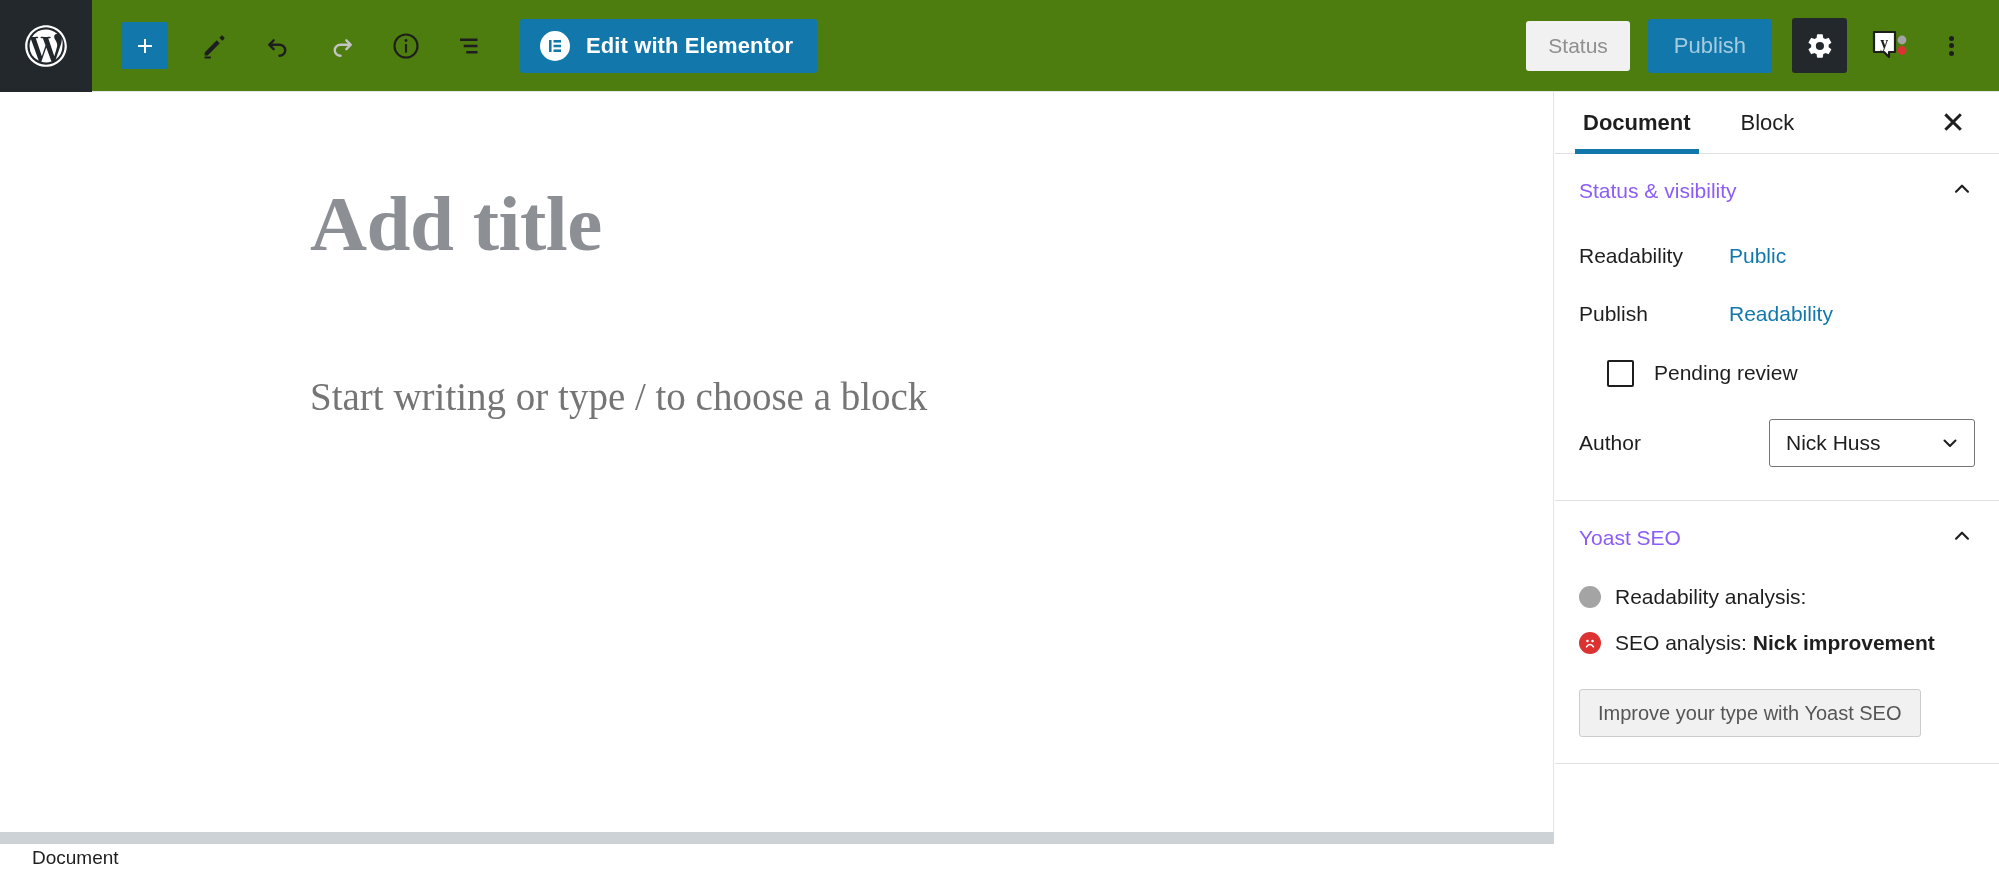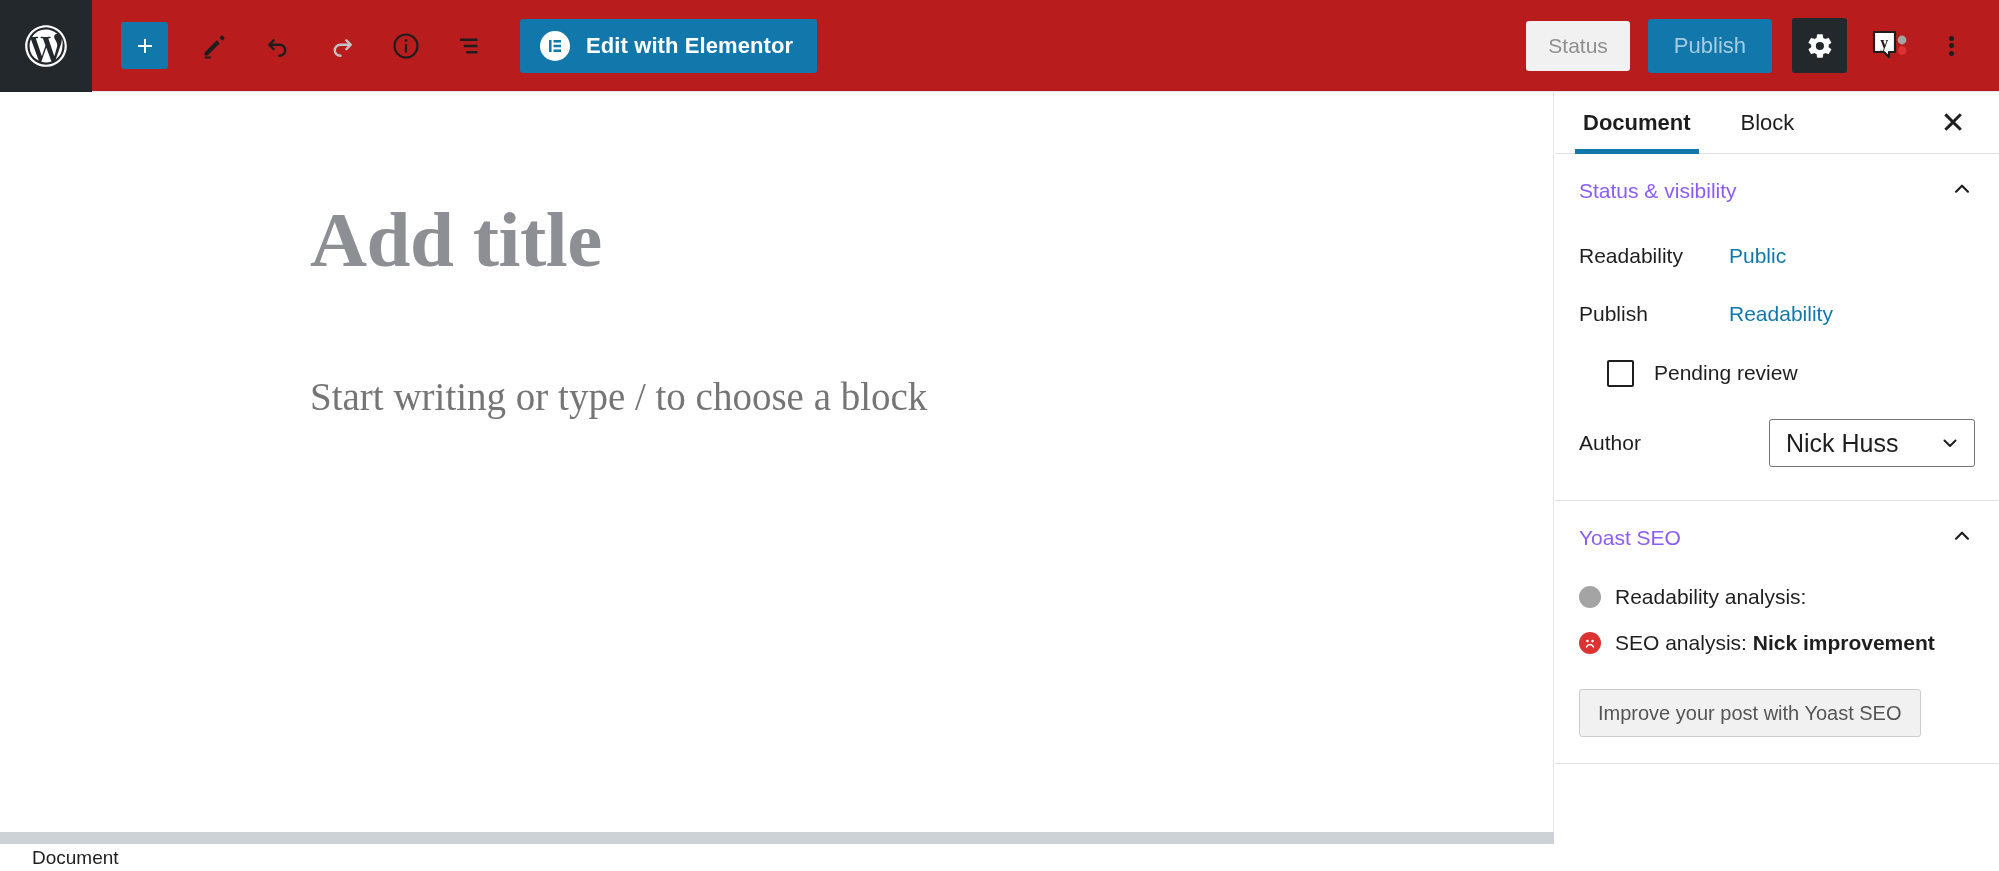--- a/index.html
+++ b/index.html
@@ -18,21 +18,21 @@
     height: 871px;
     background: #ffffff;
   }
 
   
   .toolbar {
     position: absolute;
     top: 0; left: 0;
     width: 1999px;
     height: 92px;
-    background: #b91c1c;
+    background: #4d7c0f;
     border-bottom: 1px solid #e2e4e7;
     display: flex;
     align-items: center;
   }
 
   .wp-logo-block {
     width: 92px;
     height: 92px;
     background: #23282d;
     display: flex;
@@ -188,21 +188,21 @@
     left: 0;
     width: 1554px;
     height: 740px;
     background: #ffffff;
     border-right: 1px solid #e2e4e7;
     overflow: hidden;
   }
 
   .post-title {
     position: absolute;
-    top: 108px;
+    top: 92px;
     left: 310px;
     font-family: "Liberation Serif", serif;
     font-size: 79px;
     font-weight: bold;
     color: #8c8f94;
     line-height: 1;
     letter-spacing: -0.5px;
   }
 
   .post-paragraph {
@@ -342,21 +342,21 @@
     height: 48px;
     border: 1px solid #757575;
     border-radius: 3px;
     background: #fff;
     display: flex;
     align-items: center;
     padding: 0 12px 0 16px;
     cursor: pointer;
   }
   .author-value {
-    font-size: 25px;
+    font-size: 21px;
     color: #1e1e1e;
     text-align: right;
   }
   .author-chevron {
     margin-left: auto;
     display: flex;
     align-items: center;
   }
 
   
@@ -604,21 +604,21 @@
             <circle cx="15.4" cy="9.2" r="1.7" fill="#ffffff"></circle>
             <path d="M7.4 17.2c1.2-2.1 3-3.1 4.6-3.1s3.4 1 4.6 3.1" fill="none" stroke="#ffffff" stroke-width="2.1" stroke-linecap="round"></path>
           </svg>
         </span>
         <span class="yoast-text">
           <span>SEO analysis:</span>
           <b>Nick improvement</b>
         </span>
       </div>
 
-      <button class="yoast-improve-btn">Improve your post with Yoast SEO</button>
+      <button class="yoast-improve-btn">Improve your type with Yoast SEO</button>
     </div>
   </div>
 
   <div class="h-scrollbar"></div>
 
   <div class="breadcrumb-bar">
     <span class="breadcrumb-text">Document</span>
   </div>
 
 </div>

